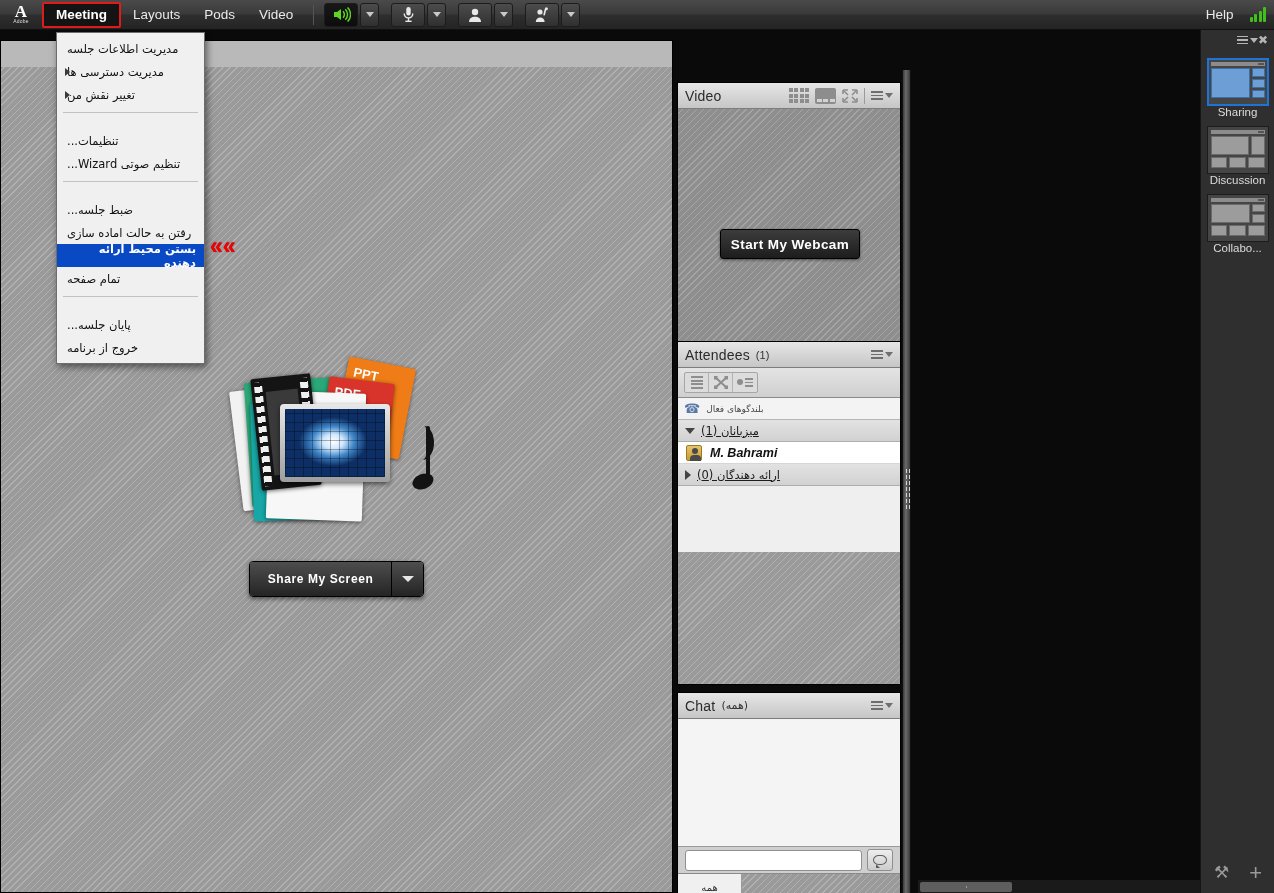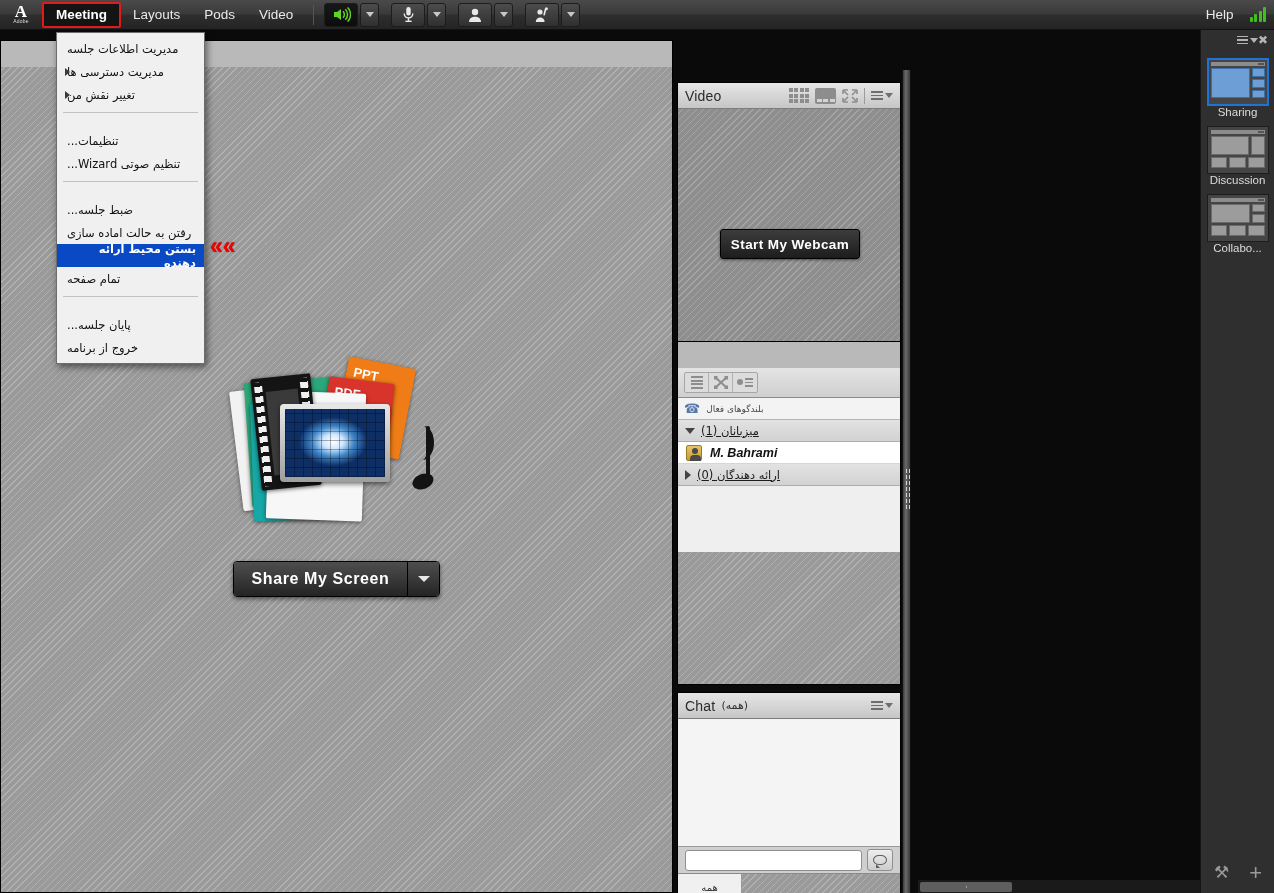--- a/index.html
+++ b/index.html
@@ -160,21 +160,21 @@
   .note .head {
     position:absolute; right:6px; top:48px; width:22px; height:15px;
     background:#131313; border-radius:50%; transform:rotate(-22deg);
   }
   .share-btn {
     display:flex; height:36px; border-radius:4px; overflow:hidden;
     border:1px solid #000; box-shadow:0 2px 4px rgba(0,0,0,.5);
   }
   .share-btn .lab {
     background:linear-gradient(#4e4e4e,#242424); color:#fff;
-    font-size:16px; font-weight:bold; letter-spacing:.6px;
+    font-size:12px; font-weight:bold; letter-spacing:.6px;
     display:flex; align-items:center; padding:0 18px;
   }
   .share-btn .dd {
     width:32px; background:linear-gradient(#4e4e4e,#242424);
     border-left:1px solid #000; display:flex;
     align-items:center; justify-content:center;
   }
   .share-btn .dd .caret-dn { border-top-color:#e6e6e6; border-width:6px 6px 0 6px; }
 
   
@@ -543,20 +543,32 @@
         </span>
       </div>
       <div class="pod-body hatch-dark">
         <div class="webcam-btn">
           <span>Start My Webcam</span>
         </div>
       </div>
     </div>
 
     <div class="pod" id="att-pod">
+      <div class="pod-head">
+        <span class="pod-title">Attendees</span>
+        <span class="pod-sub">(1)</span>
+        <span class="pod-menu">
+          <span class="ham">
+              <i></i>
+              <i></i>
+              <i></i>
+            </span>
+          <span class="caret-dn" style="border-top-color:#6e6e6e"></span>
+        </span>
+      </div>
       <div class="pod-body" style="background:#efefef">
 
         <div class="att-toolbar">
           <div class="seg">
             <div>
               <span class="list-ic">
                   <i></i>
                   <i></i>
                   <i></i>
                   <i></i>

